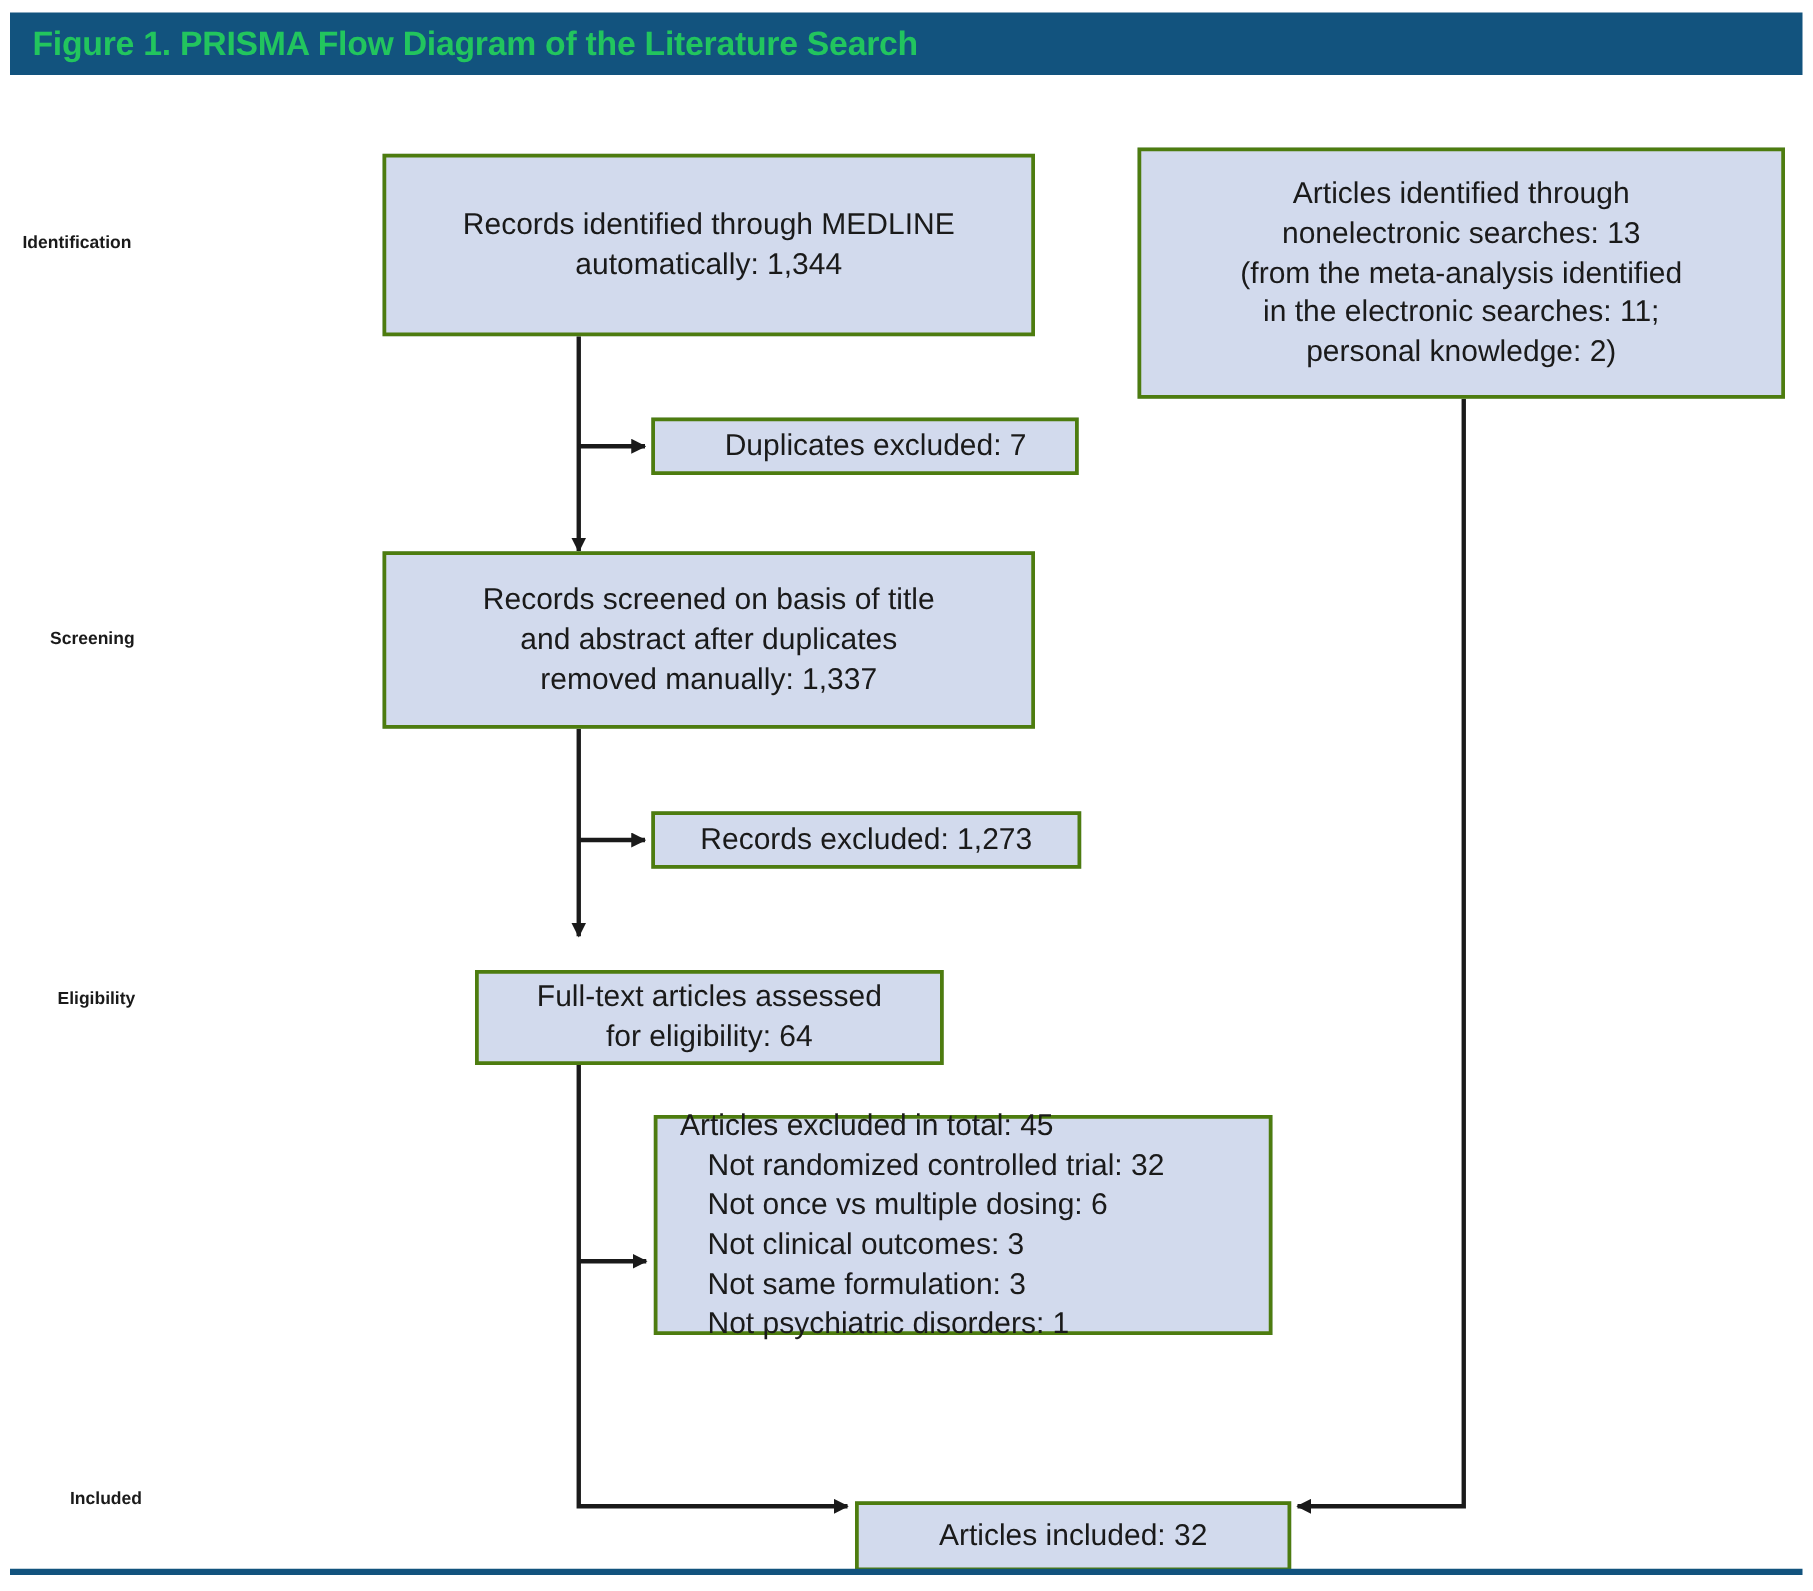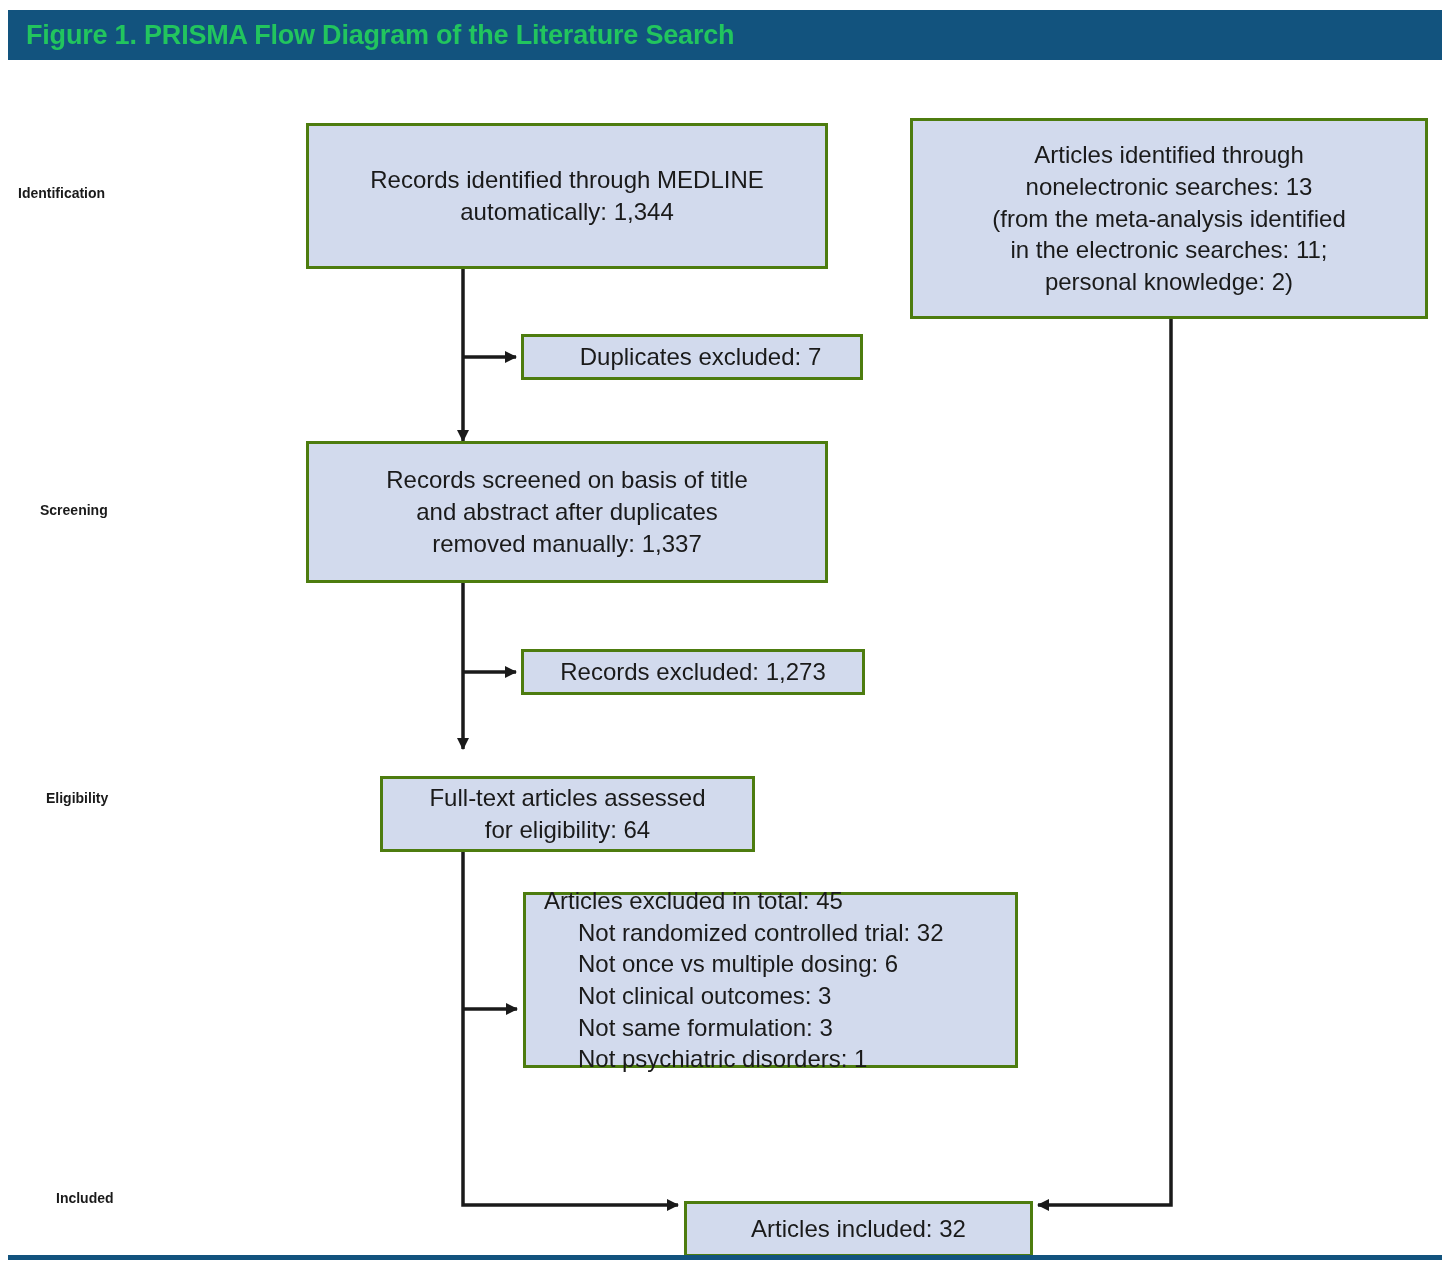--- a/index.html
+++ b/index.html
@@ -69,21 +69,21 @@
     flex-direction: column;
     justify-content: center;
     font-size: 24px;
     line-height: 1.32;
     color: #1a1a1a;
   }
   .flow-box.center { align-items: center; text-align: center; }
   .flow-box.left   { align-items: flex-start; text-align: left; }
   .flow-box .line { display: block; white-space: nowrap; }
   .flow-box.left  .line { padding-left: 18px; }
-  .flow-box.left  .line.indented { padding-left: 52px; }
+  .flow-box.left  .line.indented { padding-left: 40px; }
 
   
   #connectors {
     position: absolute;
     left: 0;
     top: 0;
     width: 1450px;
     height: 1273px;
     pointer-events: none;
   }

